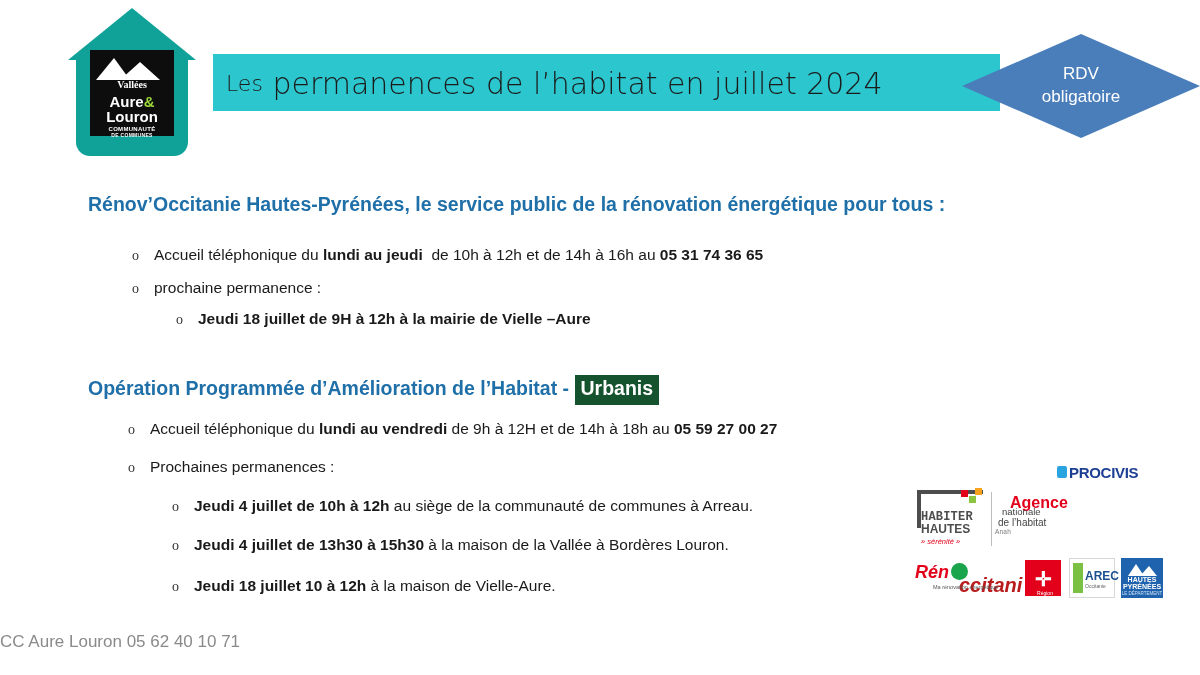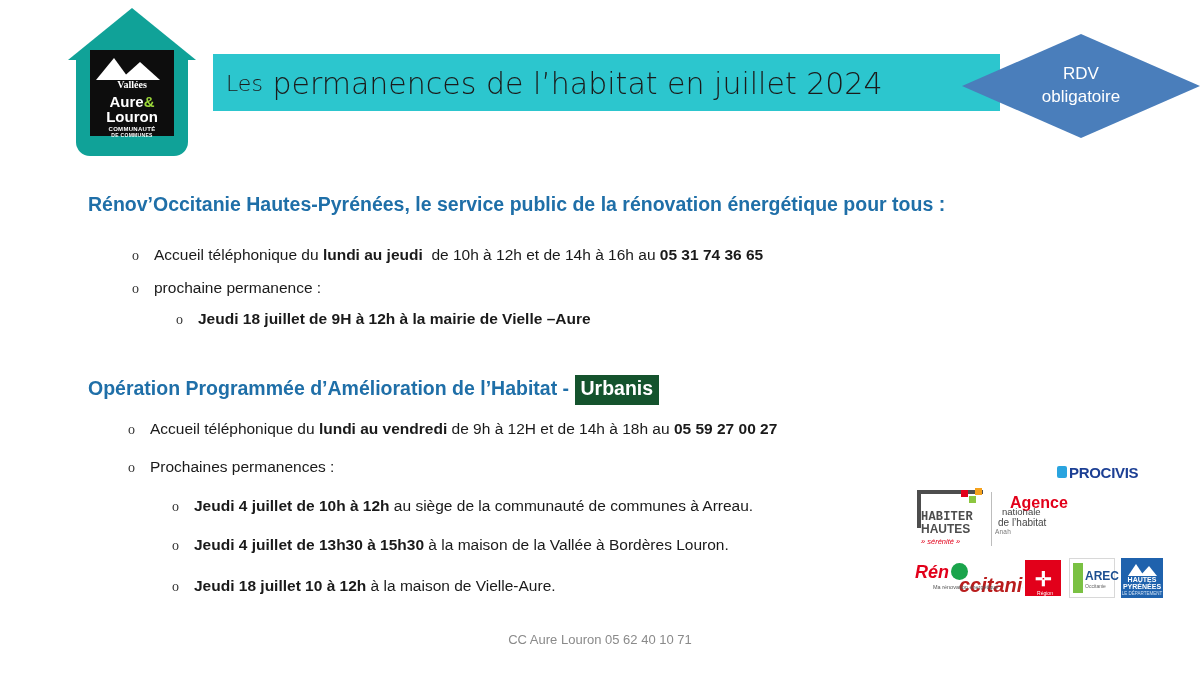--- a/index.html
+++ b/index.html
@@ -228,22 +228,22 @@
   }
   .lg-hp .mt { position:absolute; left:5px; top:4px; width:32px; height:14px; }
   .lg-hp .h1 { position:absolute; left:0; top:18px; width:42px; text-align:center; font-size:7px; font-weight:bold; color:#ffffff; }
   .lg-hp .h2 { position:absolute; left:0; top:25px; width:42px; text-align:center; font-size:7px; font-weight:bold; color:#ffffff; }
   .lg-hp .h3 { position:absolute; left:0; top:33px; width:42px; text-align:center; font-size:4.5px; color:#cfe0f3; }
 
   
   .footer {
     position: absolute;
     left: 0; top: 632px; width: 1200px;
-    text-align: center;
-    font-size: 13px;
+    text-align: left;
+    font-size: 17px;
     color: #8a8a8a;
   }
 </style>
 </head>
 <body>
 
 <div class="header">
 
   <div class="logo-house">
     <div class="roof"></div>

